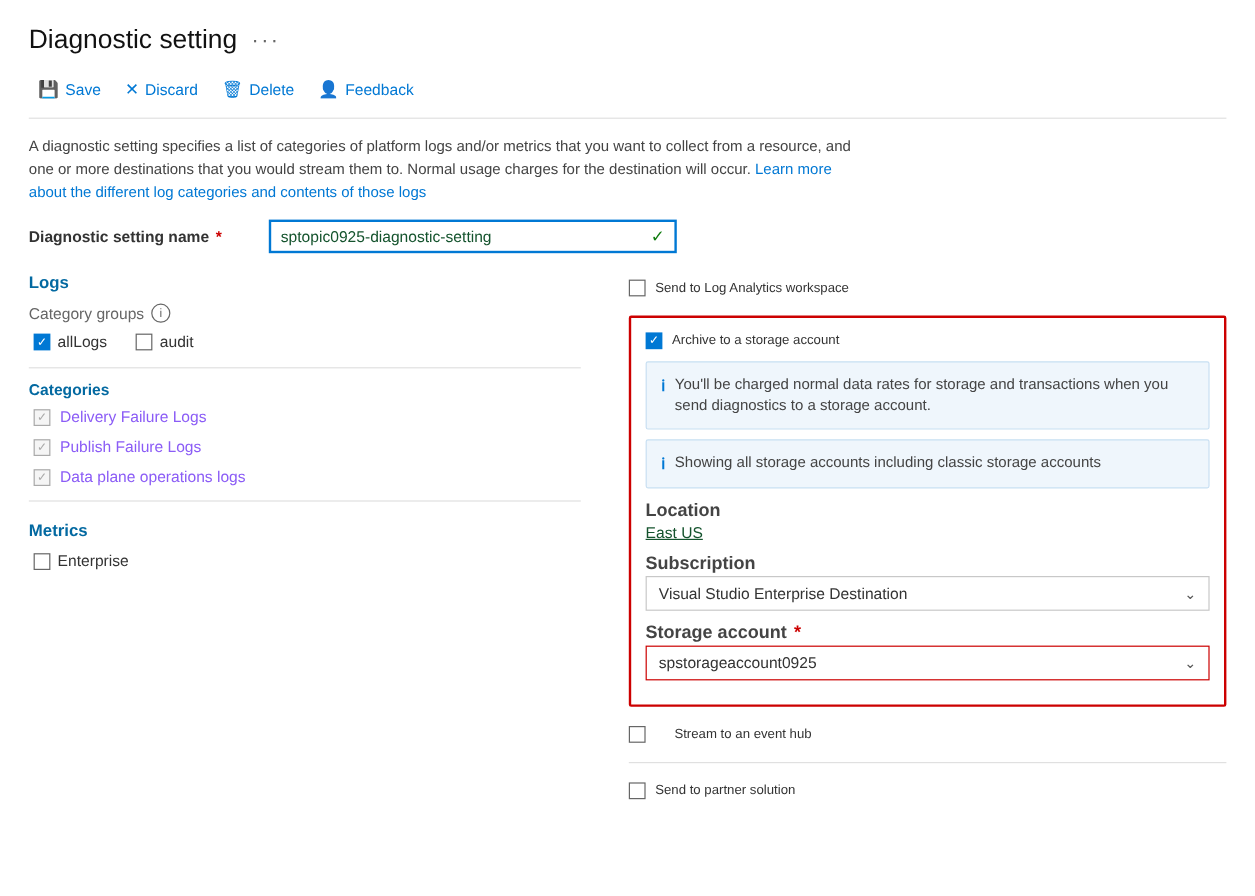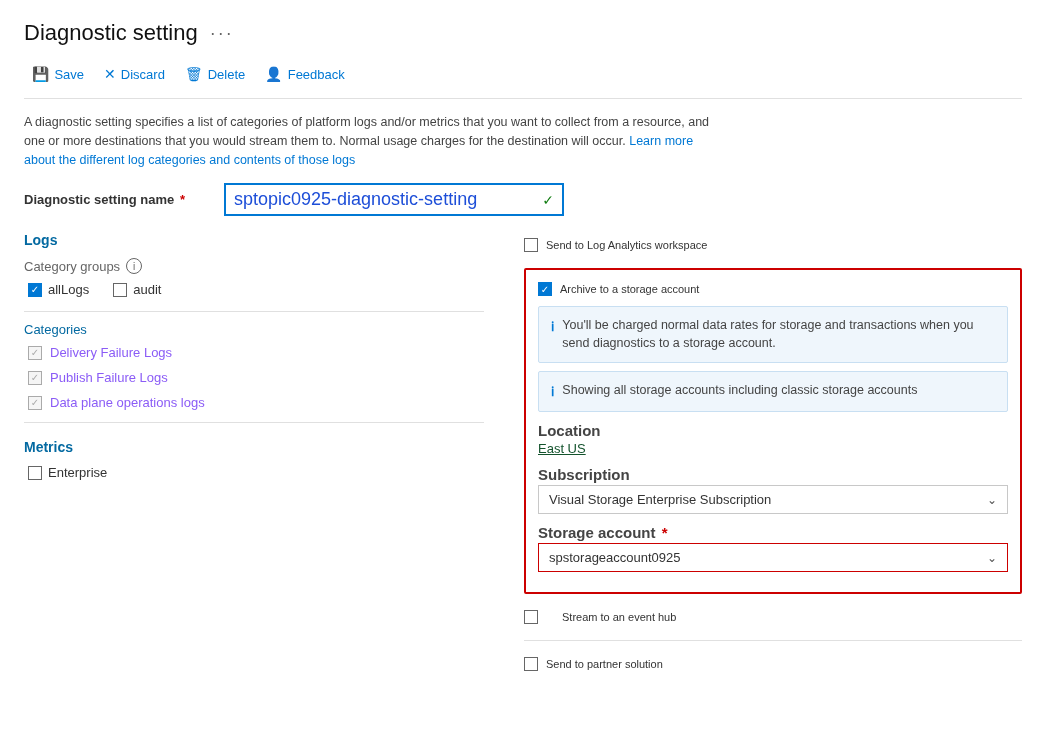--- a/index.html
+++ b/index.html
@@ -241,22 +241,22 @@
     }
     .name-input-wrapper {
       display: flex;
       align-items: center;
       border: 2px solid #0078d4;
       padding: 4px 8px;
       width: 340px;
       justify-content: space-between;
     }
     .name-input-text {
-      font-size: 18px;
-      color: #1d4ed8;
+      font-size: 13px;
+      color: #14532d;
     }
   </style>
 </head>
 <body>
 
 <div class="page">
 
   <div class="page-title">
     <span>Diagnostic setting</span>
     <span class="page-title-dots">···</span>
@@ -315,21 +315,21 @@
         </label>
         <label class="checkbox-item">
           <span class="checkbox-unchecked"></span>
           <span>audit</span>
         </label>
       </div>
 
       <hr class="divider">
 
       <div class="categories-section">
-        <div class="section-title" style="font-weight:400; font-size:13px; margin-bottom:8px;">Categories</div>
+        <div class="section-title" style="font-weight:700; font-size:13px; margin-bottom:8px;">Categories</div>
         <div class="category-item">
           <span class="checkbox-disabled">
             <span class="checkbox-disabled-check">✓</span>
           </span>
           <span class="category-label">Delivery Failure Logs</span>
         </div>
         <div class="category-item">
           <span class="checkbox-disabled">
             <span class="checkbox-disabled-check">✓</span>
           </span>
@@ -381,21 +381,21 @@
         </div>
 
         <div class="field-group">
           <div class="field-group-label">Location</div>
           <div class="field-group-value">East US</div>
         </div>
 
         <div class="field-group">
           <div class="field-group-label">Subscription</div>
           <div class="select-input">
-            <span>Visual Storage Enterprise Subscription</span>
+            <span>Visual Studio Enterprise Destination</span>
             <span class="select-chevron">⌄</span>
           </div>
         </div>
 
         <div class="field-group">
           <div class="field-group-label">
             <span>Storage account</span>
             <span class="required"> *</span>
           </div>
           <div class="select-input required-border">

